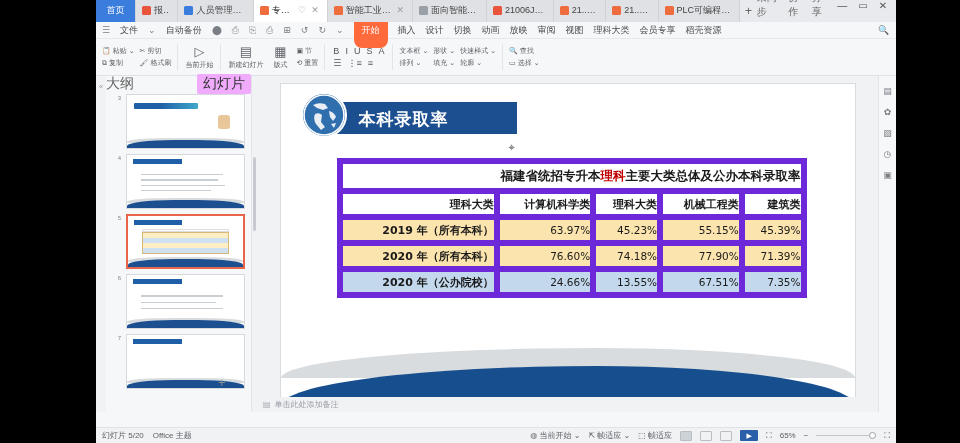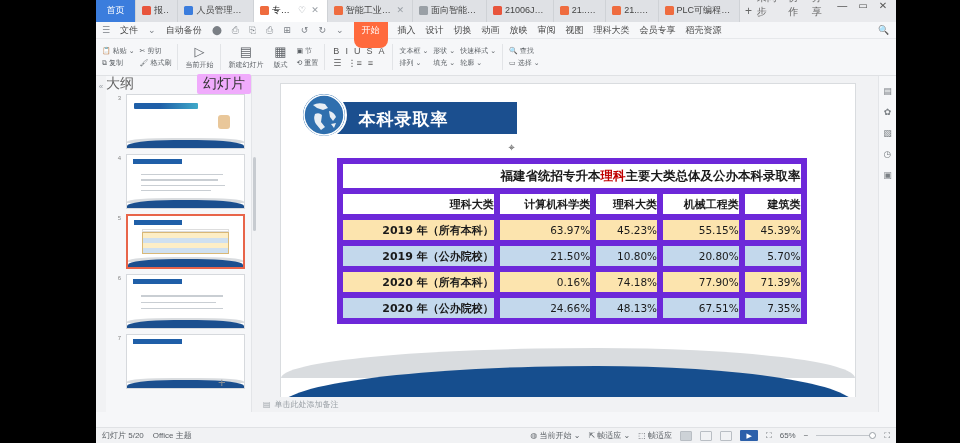--- a/index.html
+++ b/index.html
@@ -427,38 +427,31 @@
             <td>机械工程类</td>
             <td>建筑类</td>
           </tr>
           <tr class="r-yellow">
             <td class="lbl">2019 年（所有本科）</td>
             <td>63.97%</td>
             <td>45.23%</td>
             <td>55.15%</td>
             <td>45.39%</td>
           </tr>
-          <tr class="r-blue">
-            <td class="lbl">2019 年（公办院校）</td>
-            <td>21.50%</td>
-            <td>10.80%</td>
-            <td>20.80%</td>
-            <td>5.70%</td>
-          </tr>
           <tr class="r-yellow">
             <td class="lbl">2020 年（所有本科）</td>
-            <td>0.16%</td>
+            <td>76.60%</td>
             <td>74.18%</td>
             <td>77.90%</td>
             <td>71.39%</td>
           </tr>
           <tr class="r-blue">
             <td class="lbl">2020 年（公办院校）</td>
             <td>24.66%</td>
-            <td>48.13%</td>
+            <td>13.55%</td>
             <td>67.51%</td>
             <td>7.35%</td>
           </tr>
         </tbody>
           </table>
 
         <div class="cursor">⌖</div>
         <div class="wave-gray"></div>
         <div class="wave-blue"></div>
       </div>

